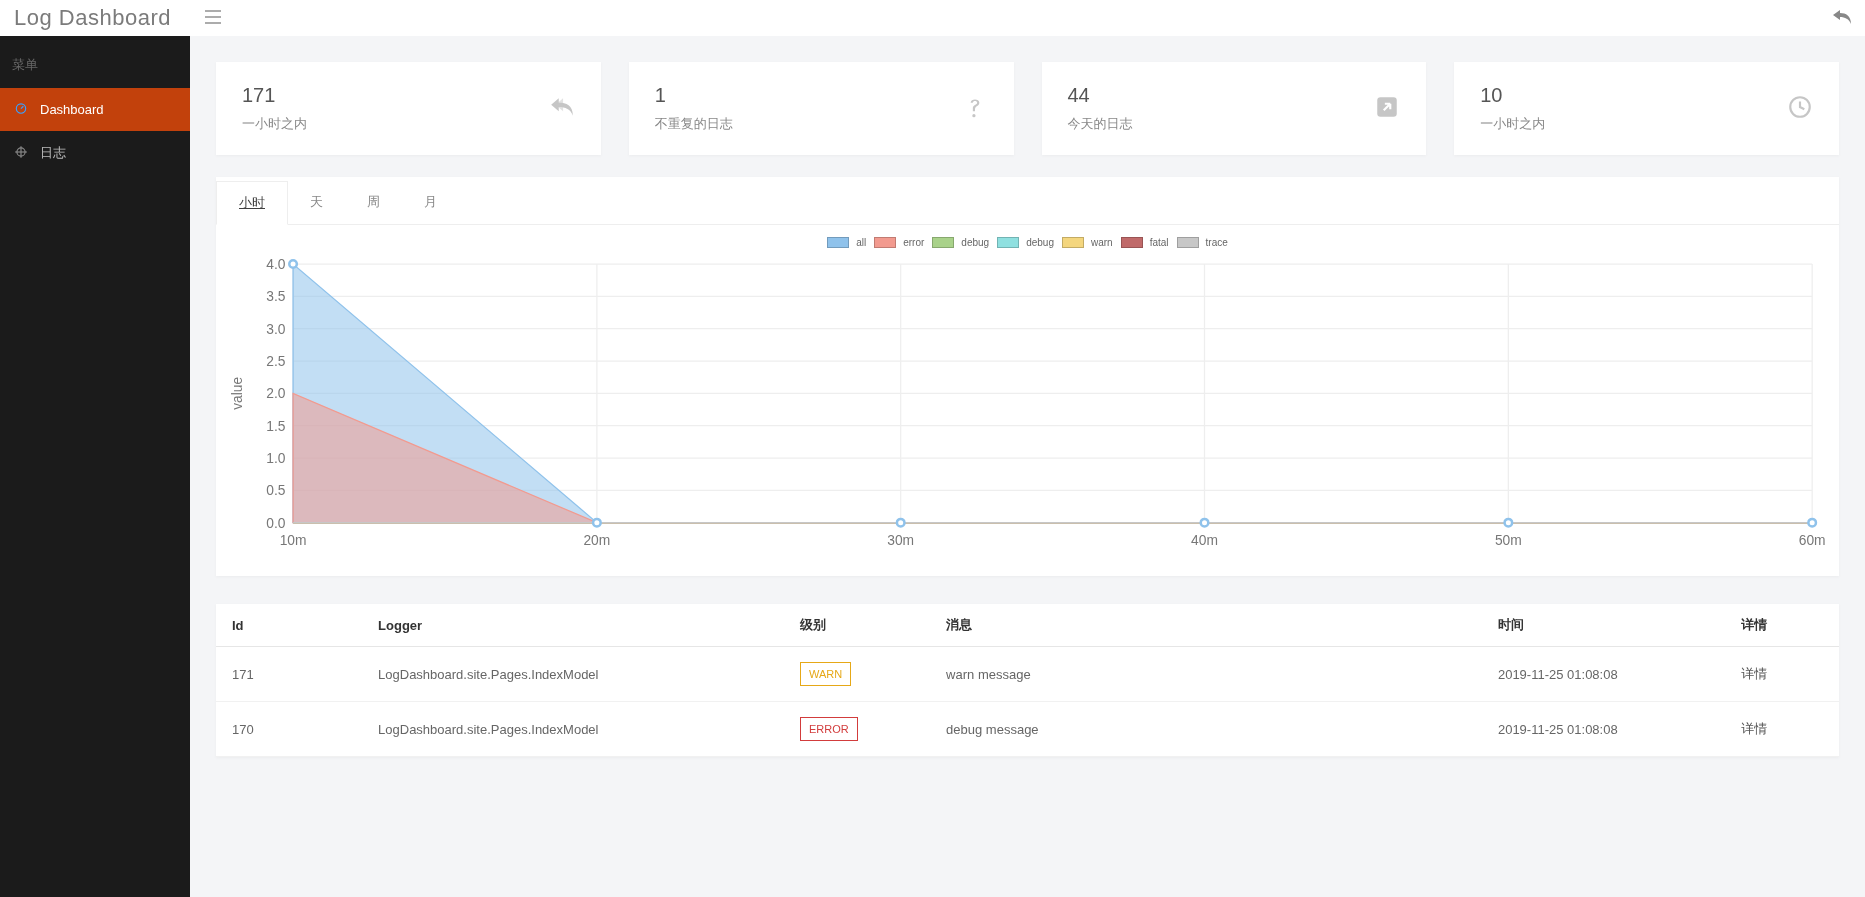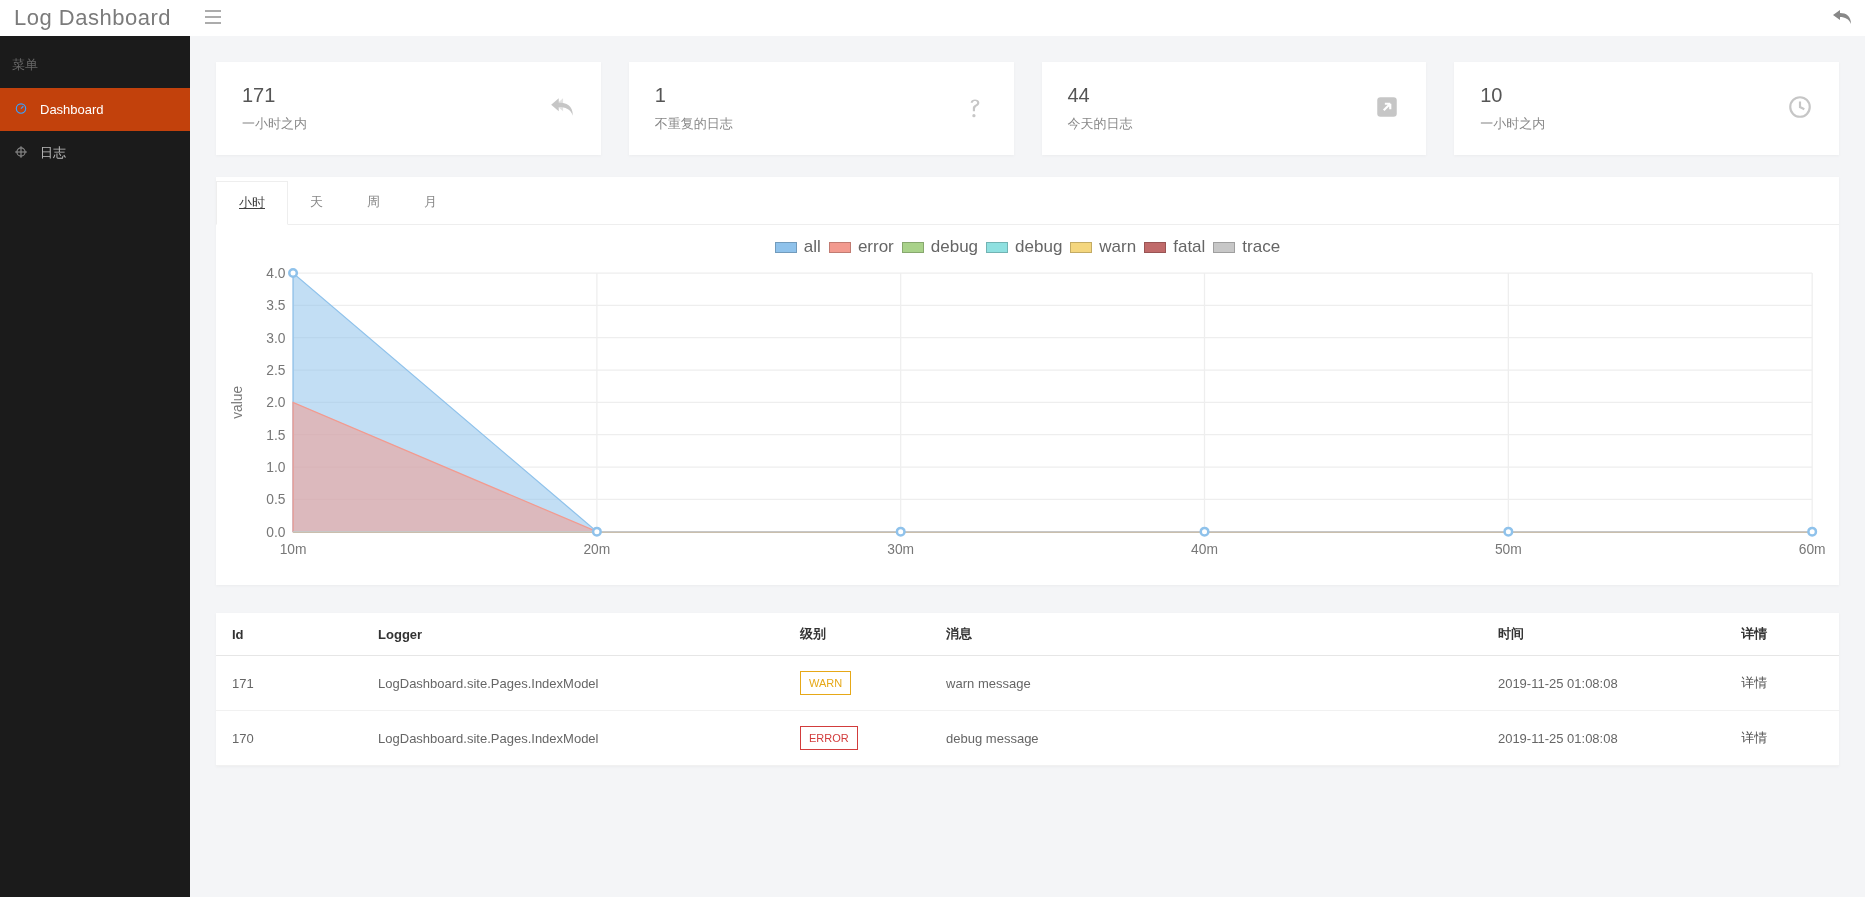--- a/index.html
+++ b/index.html
@@ -25,21 +25,21 @@
   .card .cap { font-size:13px; color:#888; }
   .card .ico { color:#c6c6c6; }
   .card .ico svg { width:26px; height:26px; }
   .card .col { flex:1; }
 
   .chart-card { margin-top:22px; background:#fff; box-shadow:0 1px 3px rgba(0,0,0,.04); }
   .tabs { display:flex; border-bottom:1px solid #eee; padding-top:4px; }
   .tab { padding:12px 22px; color:#888; cursor:pointer; }
   .tab.active { border:1px solid #eee; border-bottom:1px solid #fff; margin-bottom:-1px; color:#404040;text-decoration:underline; }
   .chart-wrap { padding:12px 8px 18px; }
-  .legend { display:flex; justify-content:center; gap:8px; font-size:17px; color:#666; margin-bottom:6px; flex-wrap:wrap; }
+  .legend { display:flex; justify-content:center; gap:8px; font-size:10px; color:#666; margin-bottom:6px; flex-wrap:wrap; }
   .legend span.box { display:inline-block; width:22px; height:11px; margin-right:4px; border:1px solid rgba(0,0,0,.2); vertical-align:middle; }
   .legend .item { display:flex; align-items:center; gap:3px; }
 
   .table-card { margin-top:28px; background:#fff; box-shadow:0 1px 3px rgba(0,0,0,.04); }
   .table-head { display:flex; align-items:center; padding:16px 20px; }
   .table-head h4 { margin:0; font-weight:600; color:#444; font-size:14px; flex:1; }
   .refresh { color:#444; cursor:pointer; }
   table { width:100%; border-collapse:collapse; }
   th { text-align:left; padding:12px 16px; font-weight:600; border-bottom:1px solid #e6e6e6; color:#333; }
   td { padding:15px 16px; color:#666; border-bottom:1px solid #f1f1f1; vertical-align:middle; }

